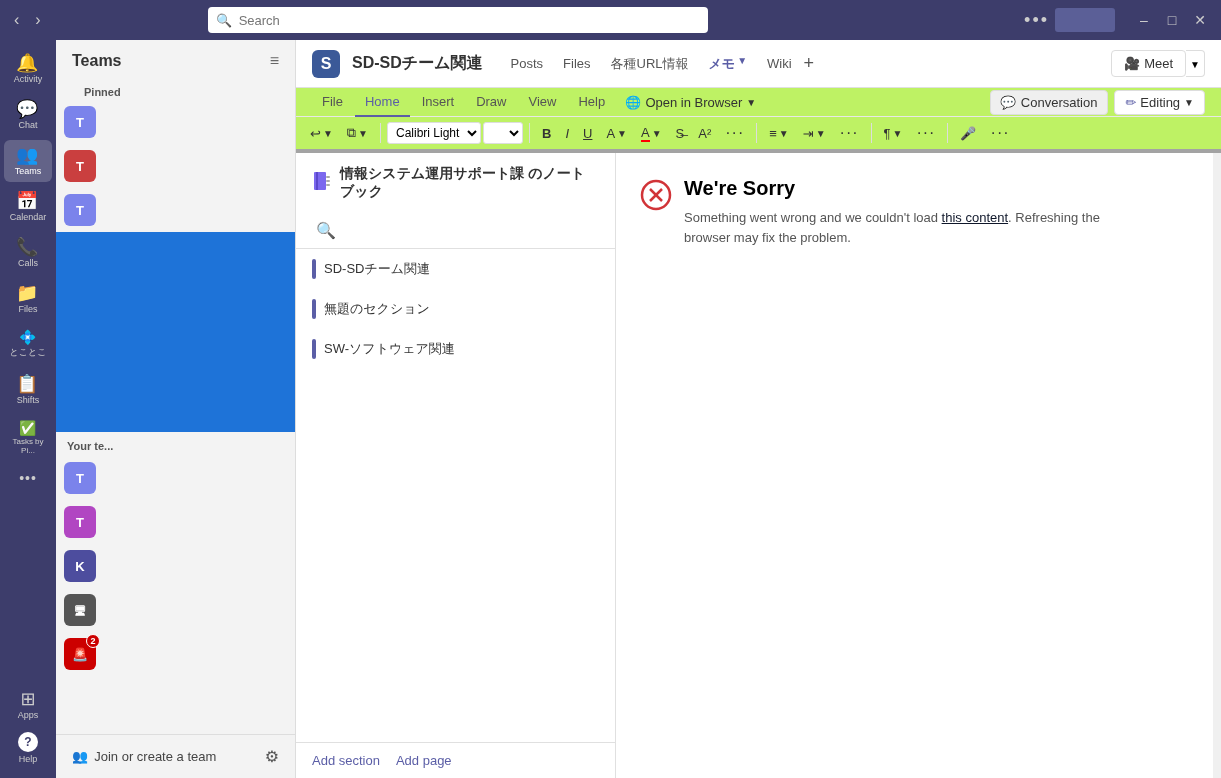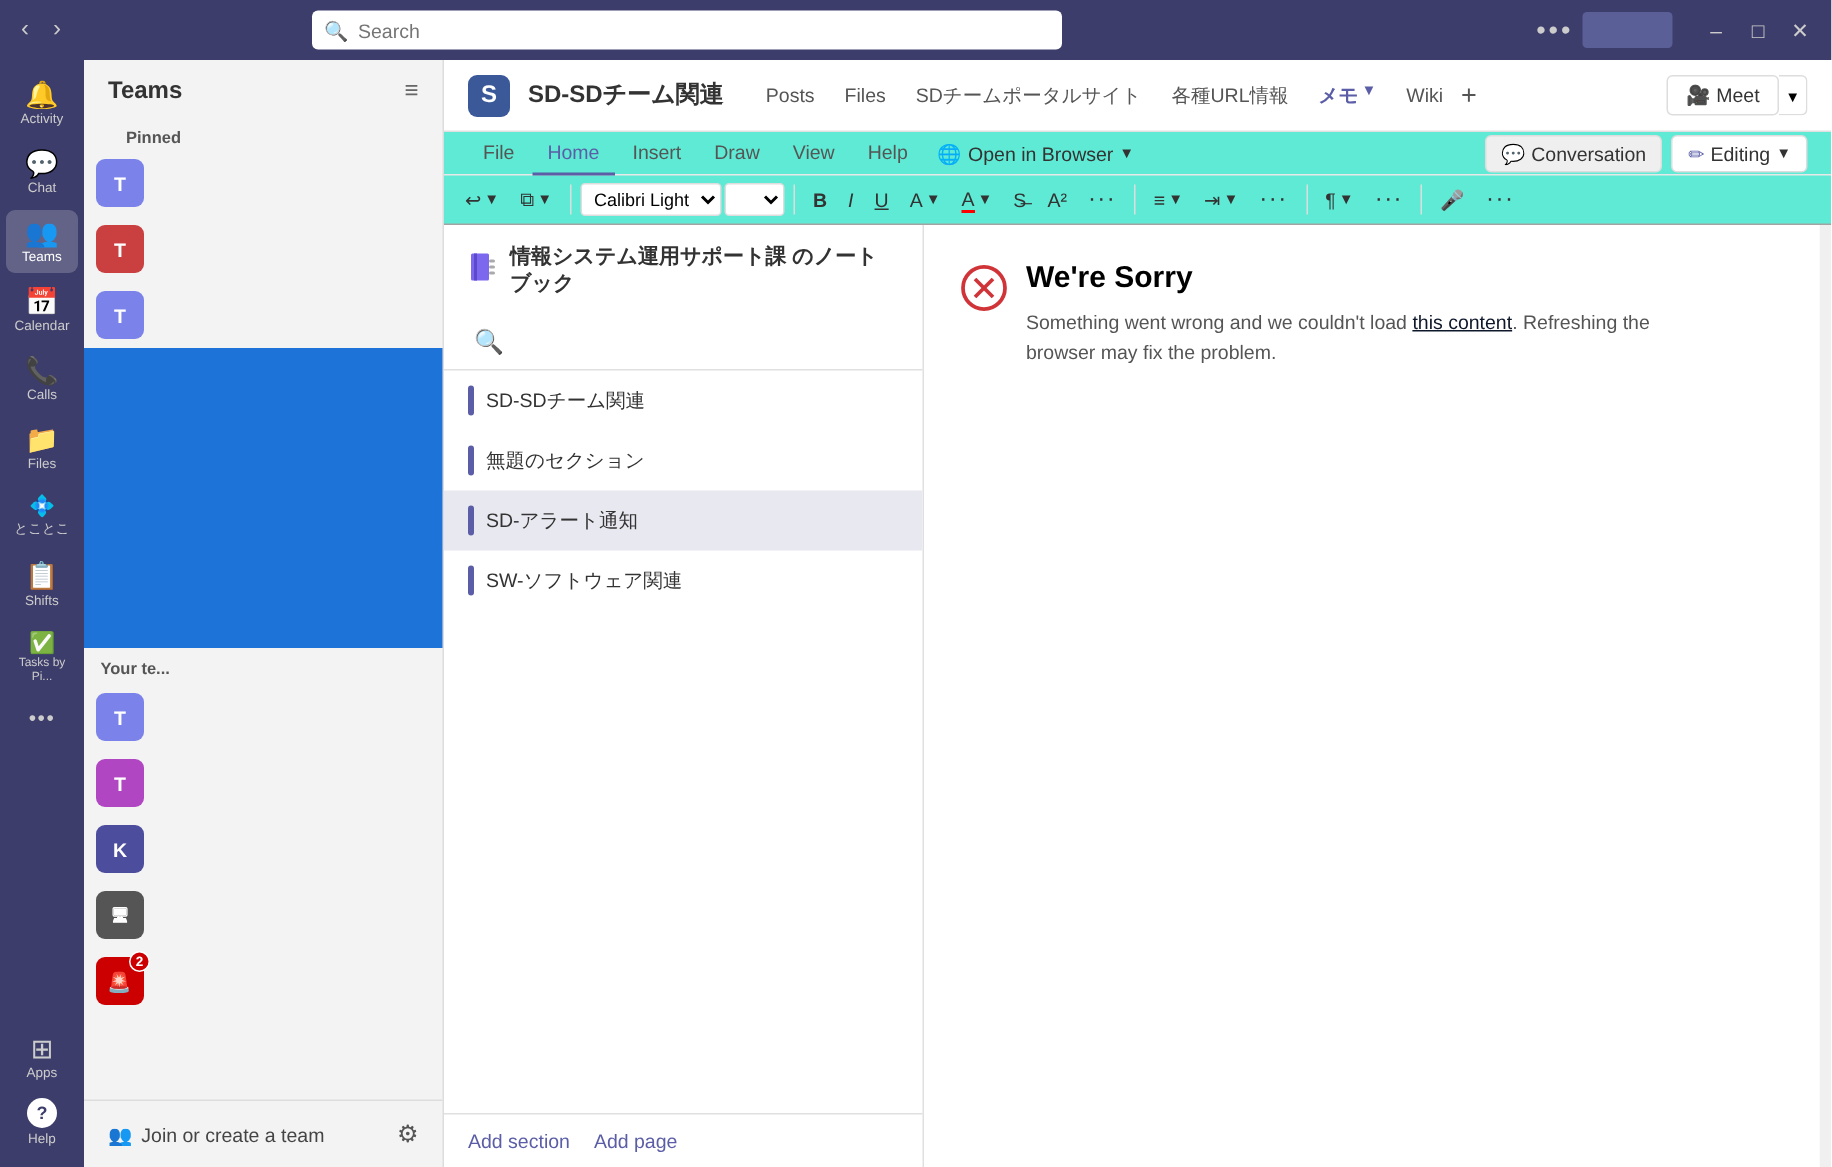--- a/index.html
+++ b/index.html
@@ -103,21 +103,21 @@
     .channel-nav-add { font-size: 18px; color: #555; cursor: pointer; }
     .channel-header-right { margin-left: auto; display: flex; align-items: center; gap: 8px; }
     .meet-button {
       display: flex; align-items: center; gap: 4px; padding: 5px 12px;
       border: 1px solid #ddd; border-radius: 4px; background: #fff; cursor: pointer; font-size: 13px; color: #333;
     }
     .meet-dropdown { padding: 5px 4px; border: 1px solid #ddd; border-left: none; border-radius: 0 4px 4px 0; background: #fff; cursor: pointer; }
 
     
     .ribbon {
-      background: #5eead4; border-bottom: 1px solid #a3a3a3; flex-shrink: 0;
+      background: #bef264; border-bottom: 4px solid #a3a3a3; flex-shrink: 0;
     }
     .ribbon-tabs {
       display: flex; align-items: center; padding: 0 16px; gap: 2px; border-bottom: 1px solid #e8e8e8;
     }
     .ribbon-tab {
       padding: 6px 10px; font-size: 13px; color: #555; cursor: pointer; border-bottom: 2px solid transparent; margin-bottom: -1px;
     }
     .ribbon-tab.active { color: #5b5ea6; border-bottom-color: #5b5ea6; font-weight: 500; }
     .open-browser-btn {
       display: flex; align-items: center; gap: 4px; padding: 4px 8px; font-size: 13px; color: #333; cursor: pointer; border-radius: 4px;
@@ -340,21 +340,20 @@
   <div class="content-area">
 
     <div class="channel-header">
       <div class="channel-avatar">
         <span style="color:#fff;font-size:16px;font-weight:bold;">S</span>
       </div>
       <span class="channel-title">SD-SDチーム関連</span>
       <div class="channel-nav">
         <span class="channel-nav-item">Posts</span>
         <span class="channel-nav-item">Files</span>
-        <span class="channel-nav-item">SDチームポータルサイト</span>
         <span class="channel-nav-item">各種URL情報</span>
         <span class="channel-nav-item memo" style="font-weight:600;color:#5b5ea6;">
           <span>メモ</span>
           <span style="font-size:10px;">▼</span>
         </span>
         <span class="channel-nav-item">Wiki</span>
         <span class="channel-nav-add">+</span>
       </div>
       <div class="channel-header-right">
         <div style="display:flex;">
@@ -467,24 +466,20 @@
         </div>
 
         <div class="section-list">
           <div class="section-item">
             <div class="section-indicator" style="background:#5b5ea6;"></div>
             <span>SD-SDチーム関連</span>
           </div>
           <div class="section-item">
             <div class="section-indicator" style="background:#5b5ea6;"></div>
             <span>無題のセクション</span>
-          </div>
-          <div class="section-item active">
-            <div class="section-indicator" style="background:#5b5ea6;"></div>
-            <span>SD-アラート通知</span>
           </div>
           <div class="section-item">
             <div class="section-indicator" style="background:#5b5ea6;"></div>
             <span>SW-ソフトウェア関連</span>
           </div>
         </div>
 
         <div class="notebook-footer">
           <a class="add-link">Add section</a>
           <a class="add-link">Add page</a>

